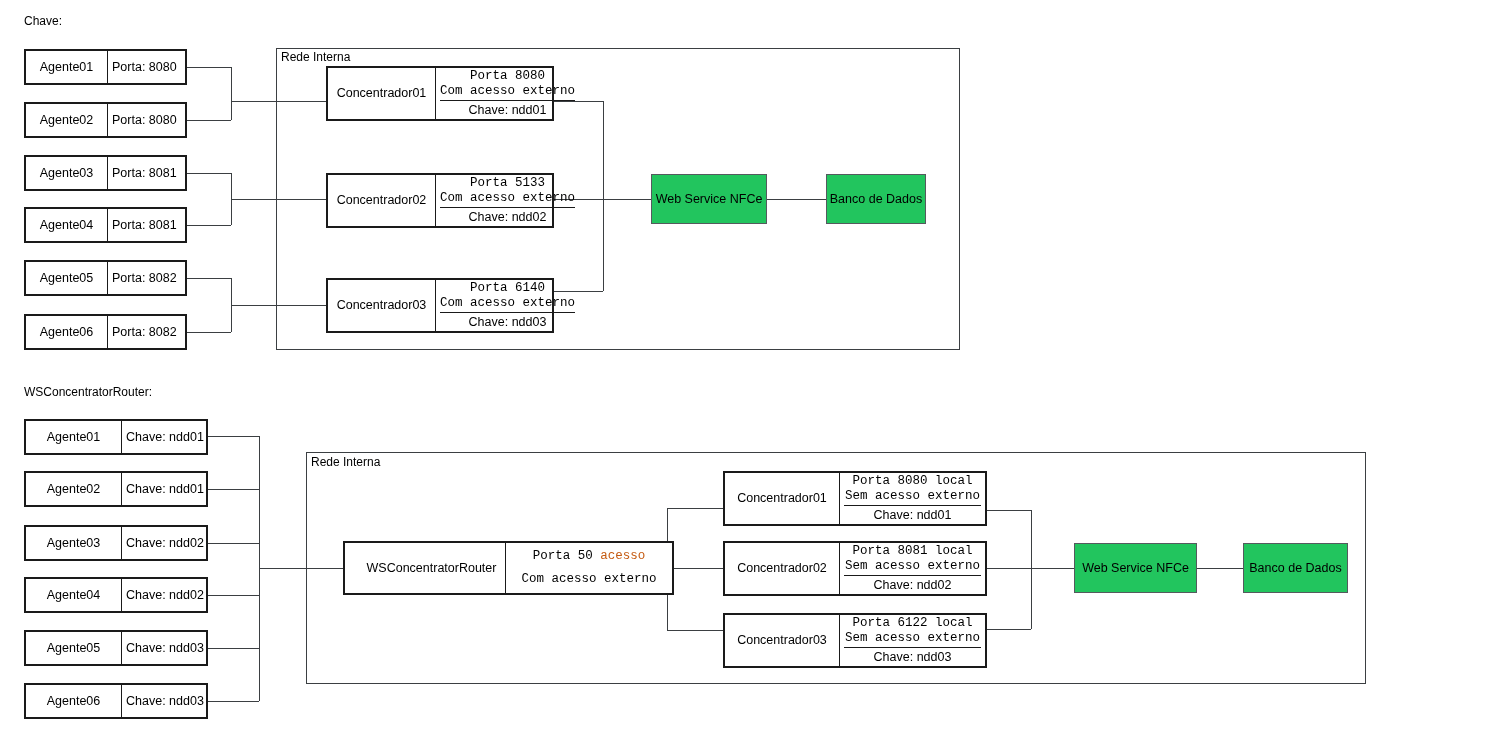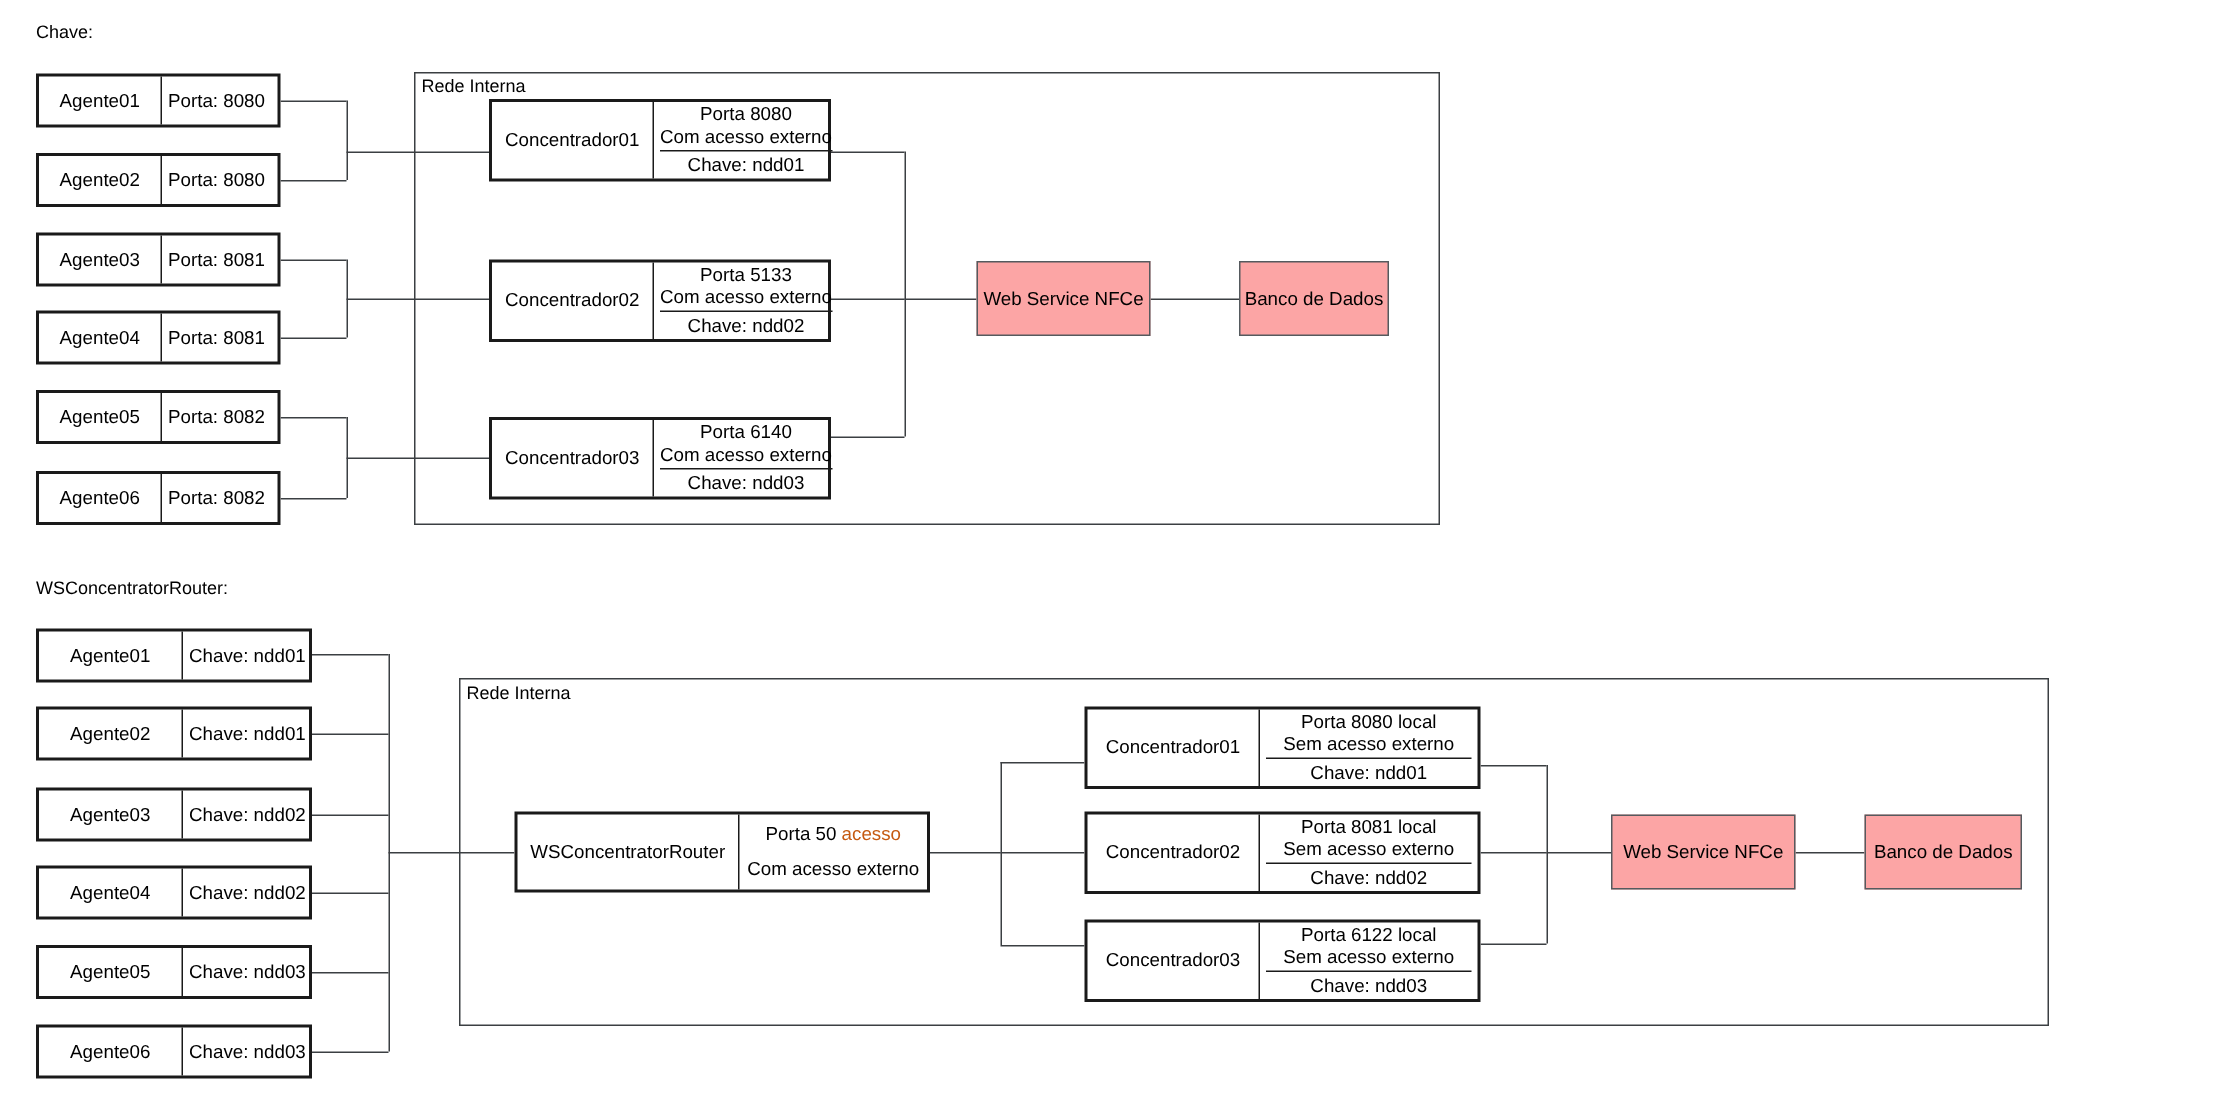--- a/index.html
+++ b/index.html
@@ -42,21 +42,21 @@
     display: flex;
     flex-direction: row;
     background: #ffffff;
   }
   
   .box-light {
     border: 1.5px solid #555a5e;
     display: flex;
     align-items: center;
     justify-content: center;
-    background: #fca5a5;
+    background: #22c55e;
   }
 
   .cell {
     display: flex;
     align-items: center;
     justify-content: center;
     box-sizing: border-box;
     font-size: 12.5px;
     line-height: 15px;
     text-align: center;
@@ -73,20 +73,21 @@
     justify-content: center;
   }
   .cell-right .stack-top {
     flex: 1 1 auto;
     display: flex;
     flex-direction: column;
     align-items: center;
     justify-content: center;
     width: 100%;
     box-sizing: border-box;
+    font-family: Liberation Mono, monospace;
   }
   .cell-right .stack-bottom {
     flex: 0 0 auto;
     display: flex;
     align-items: center;
     justify-content: center;
     width: 100%;
     border-top: 1.5px solid #1a1a1a;
     box-sizing: border-box;
   }
@@ -272,21 +273,21 @@
   </div>
   <div class="node box-heavy" style="left:24px; top:630px; width:184px; height:36px;">
     <div class="cell cell-left" style="width:96px;">Agente05</div>
     <div class="cell">Chave: ndd03</div>
   </div>
   <div class="node box-heavy" style="left:24px; top:683px; width:184px; height:36px;">
     <div class="cell cell-left" style="width:96px;">Agente06</div>
     <div class="cell">Chave: ndd03</div>
   </div>
 
-  <div class="node box-heavy" style="left:343px; top:541px; width:277px; height:54px;">
+  <div class="node box-heavy" style="left:343px; top:541px; width:331px; height:54px;padding-left:13px;">
     <div class="cell cell-left" style="width:148px;">WSConcentratorRouter</div>
     <div class="cell cell-right">
       <div class="stack-top">
         <span class="line-text"><span>Porta 50 </span><span class="accent">acesso</span></span>
         <span class="line-text" style="margin-top:8px;">Com acesso externo</span>
       </div>
     </div>
   </div>
 
   <div class="node box-heavy" style="left:723px; top:471px; width:264px; height:55px;">

